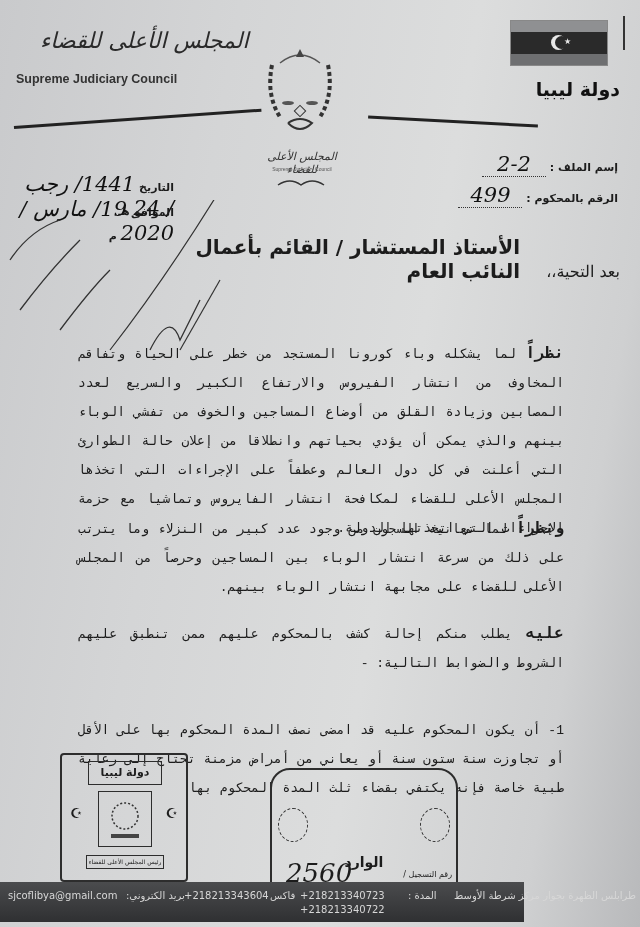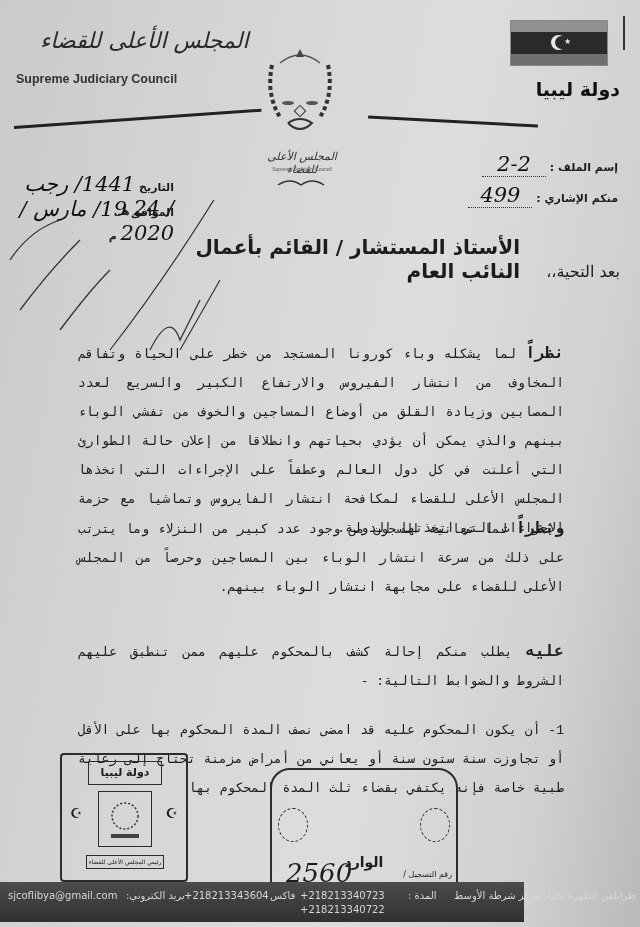--- a/index.html
+++ b/index.html
@@ -46,21 +46,21 @@
 
   
   .addressee { left:190px; top:235px; width:330px; text-align:right; font-weight:bold; font-size:20px; direction:rtl; }
   .greeting { left:420px; top:262px; width:200px; text-align:right; font-family:"DejaVu Serif", serif; font-size:16px; direction:rtl; }
 
   
   .para { left:78px; width:486px; text-align:justify; text-align-last:right; direction:rtl; font-size:13px; line-height:29px; font-family:Liberation Mono, monospace; }
   .para b { font-size:16px; }
   .p1 { top:340px; }
   .p2 { top:515px; }
-  .p3 { top:638px; }
+  .p3 { top:620px; }
   .p4 { top:716px; }
 
   
   .scribble { left:0px; top:200px; width:270px; height:160px; pointer-events:none; }
 
   
   .stamp-left { left:60px; top:753px; width:124px; height:125px; border:2px solid #2d2d2d; border-radius:4px; }
   .stamp-left .ribbon-top { position:absolute; left:26px; top:6px; width:72px; height:22px; border:1.5px solid #2d2d2d; text-align:center; font-size:11px; font-weight:bold; line-height:22px; direction:rtl; }
   .stamp-left .inner { position:absolute; left:36px; top:36px; width:52px; height:54px; border:1.5px solid #2d2d2d; }
   .stamp-left .ribbon-bot { position:absolute; left:24px; top:100px; width:76px; height:12px; border:1.5px solid #2d2d2d; font-size:6px; text-align:center; line-height:12px; direction:rtl; }
@@ -129,21 +129,21 @@
 <div class="abs meta date-g">
   <span>الموافق</span>
   <span class="hand">19/ مارس / 2020</span>
   <span>م</span>
 </div>
 <div class="abs meta file-name">
   <span>إسم الملف :</span>
   <span class="hand dots">2-2</span>
 </div>
 <div class="abs meta ref-no">
-  <span>منكم الإشاري :</span>
+  <span>الرقم بالمحكوم :</span>
   <span class="hand dots">499</span>
 </div>
 
 <div class="abs addressee">الأستاذ المستشار / القائم بأعمال النائب العام</div>
 <div class="abs greeting">بعد التحية،،</div>
 
 <svg class="abs scribble" viewBox="0 0 270 160">
   <path d="M110 150 Q180 60 250 -60" stroke="#333" stroke-width="1.2" fill="none"></path>
   <path d="M10 60 Q30 30 60 20 M20 110 Q50 70 80 40 M60 130 Q90 90 110 70" stroke="#333" stroke-width="1.3" fill="none"></path>
   <path d="M150 150 Q170 110 180 140 Q190 120 200 100" stroke="#333" stroke-width="1.3" fill="none"></path>

